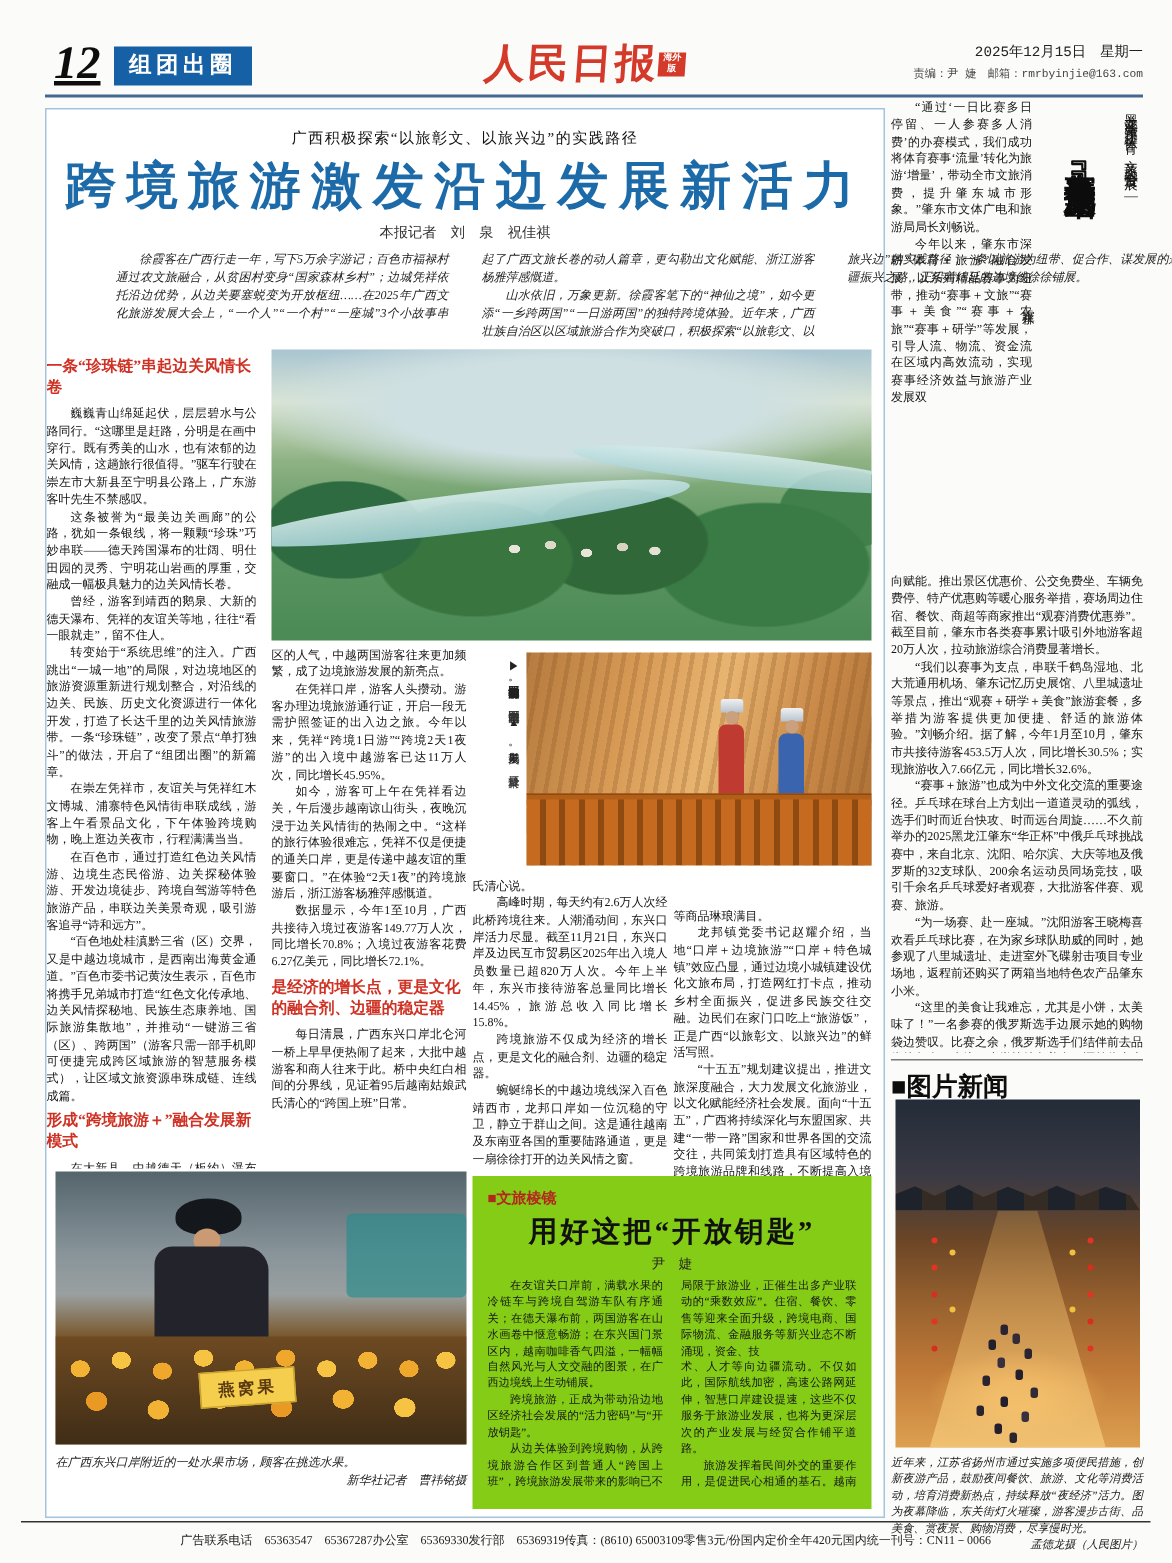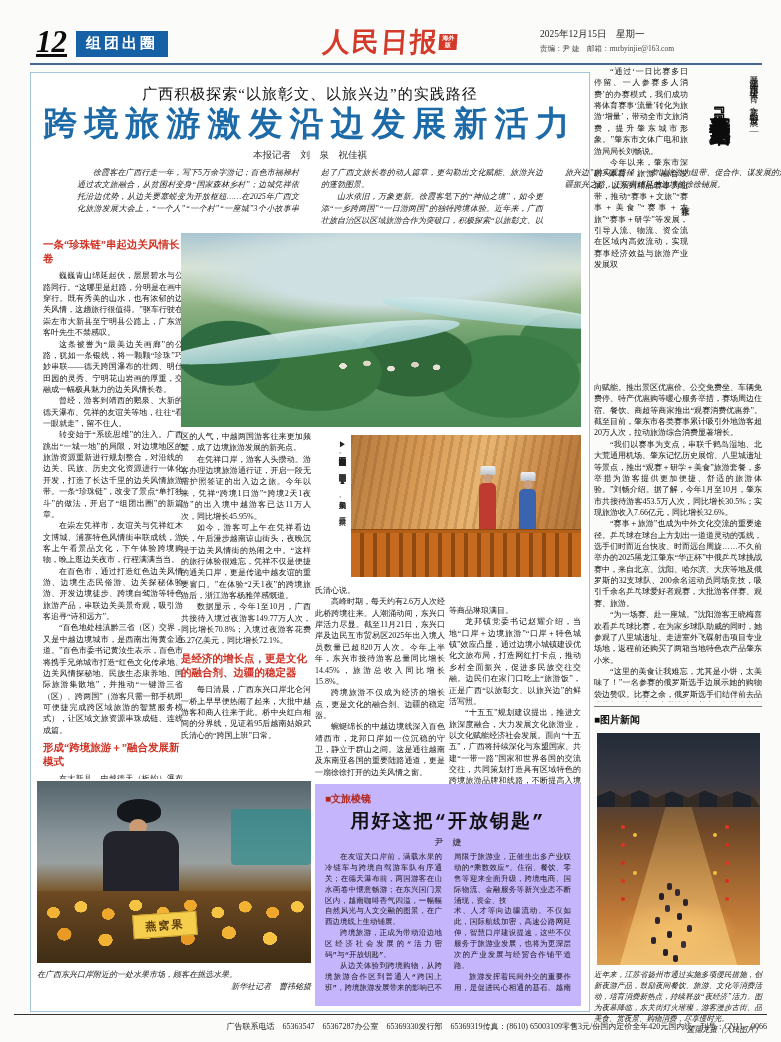--- a/index.html
+++ b/index.html
@@ -3,36 +3,36 @@
 <meta charset="utf-8">
 <style>
   html,body{margin:0;padding:0;}
   body{width:781px;height:1042px;position:relative;background:#fbfbf9;font-family:"Liberation Serif",serif;color:#1a1a1a;overflow:hidden;}
   .abs{position:absolute;}
   
   .pagenum{left:36px;top:24px;font-size:31px;font-weight:bold;font-style:italic;color:#0d0d0d;text-decoration:underline;}
   .secbox{left:76px;top:31px;background:#1660a5;color:#fff;font-weight:bold;font-size:15px;letter-spacing:3px;padding:3px 10px 4px;}
   .masthead{left:290px;top:24px;width:200px;text-align:center;color:#d43a2a;font-size:27px;font-weight:bold;transform:skewX(-4deg);letter-spacing:2px;}
   .mast-ed{display:inline-block;background:#d43a2a;color:#fff;font-size:6px;font-weight:bold;width:16px;line-height:7px;vertical-align:4px;transform:none;padding:1px;letter-spacing:0;}
-  .dateblock{left:540px;top:28px;width:222px;}
+  .dateblock{left:540px;top:28px;width:222px;text-align:right;font-family:Liberation Mono, monospace;}
   .dateline{font-size:9.5px;color:#222;}
   .edline{font-size:7.5px;color:#444;margin-top:3px;}
   .hdr-rule{left:30px;top:63px;width:732px;border-top:2px solid #44688f;}
   
   .mainbox{left:30px;top:72px;width:558px;height:938px;border:1px solid #a3c4dd;background:#fff;}
-  .kicker{left:0;top:12px;width:100%;text-align:center;font-size:15px;color:#111;letter-spacing:1px;}
+  .kicker{left:0;top:12px;width:100%;text-align:center;font-size:10px;color:#111;letter-spacing:1px;}
   .headline{left:0;top:28px;width:100%;text-align:center;font-size:34px;font-weight:bold;color:#1d6aa8;letter-spacing:7px;}
   .byline{left:0;top:76px;width:100%;text-align:center;font-size:9.5px;color:#333;}
   .intro{left:46px;top:94px;width:466px;height:64px;column-count:2;column-gap:22px;font-size:8px;line-height:1.5;font-style:italic;text-align:justify;color:#222;}
   .intro p{margin:0;text-indent:2em;}
   .col{font-size:8px;line-height:1.42;text-align:justify;color:#141414;overflow:hidden;}
   .col p{margin:0;text-indent:2em;}
   .col p.noind{text-indent:0;}
   .subhead{color:#cf3224;font-weight:bold;font-size:10.5px;line-height:1.35;text-align:left;text-indent:0 !important;margin:5px 0 4px !important;}
-  .c1{left:12px;top:160px;width:140px;height:546px;}
+  .c1{left:0;top:160px;width:140px;height:546px;}
   .c2{left:150px;top:358px;width:130px;height:344px;}
   .c3{left:284px;top:512px;width:130px;height:194px;}
   .c4{left:418px;top:512px;width:132px;height:194px;margin-top:20px;}
   
   .bigphoto{left:150px;top:160px;width:400px;height:194px;overflow:hidden;
     background:
       radial-gradient(90px 55px at 12% 62%, #2f6b40 58%, rgba(0,0,0,0) 60%),
       radial-gradient(110px 65px at 34% 72%, #38753f 58%, rgba(0,0,0,0) 60%),
       radial-gradient(100px 60px at 58% 66%, #30683a 58%, rgba(0,0,0,0) 60%),
       radial-gradient(120px 70px at 82% 74%, #3a7a45 58%, rgba(0,0,0,0) 60%),
@@ -89,74 +89,74 @@
       radial-gradient(10px 9px at 40% 58%, #f6c343 70%, rgba(0,0,0,0) 72%),
       radial-gradient(10px 9px at 55% 66%, #e89a25 70%, rgba(0,0,0,0) 72%),
       radial-gradient(10px 9px at 70% 58%, #f2b233 70%, rgba(0,0,0,0) 72%),
       radial-gradient(10px 9px at 85% 66%, #f6c343 70%, rgba(0,0,0,0) 72%),
       linear-gradient(180deg,#6e4a22 0%,#3f2d16 100%);}
   .mk-sign{position:absolute;left:96px;bottom:26px;width:62px;height:22px;background:#f6ce4e;border:1px solid #caa22e;transform:rotate(-4deg);
     display:flex;align-items:center;justify-content:center;font-size:11px;font-weight:bold;color:#5a3a10;letter-spacing:2px;}
   .mk-caption{left:6px;top:896px;width:274px;font-size:8px;font-style:italic;line-height:1.45;text-align:justify;color:#222;}
   .mk-credit{text-align:right;font-style:italic;}
   
-  .prism{left:284px;top:711px;width:266px;height:222px;background:#c4b5fd;font-family:Liberation Mono, monospace;}
+  .prism{left:284px;top:711px;width:266px;height:222px;background:#84cc16;}
   .prism-label{position:absolute;left:10px;top:8px;font-size:10px;font-weight:bold;color:#b3271d;}
   .prism-title{position:absolute;left:0;top:24px;width:100%;text-align:center;font-size:19px;font-weight:bold;color:#111;letter-spacing:2px;}
   .prism-author{position:absolute;left:0;top:52px;width:100%;text-align:center;font-size:9px;color:#222;}
   .prism-body{position:absolute;left:10px;top:68px;width:246px;height:146px;column-count:2;column-gap:12px;font-size:7.5px;line-height:1.45;text-align:justify;color:#161616;overflow:hidden;}
   .prism-body p{margin:0;text-indent:2em;}
   .prism-body p.noind{text-indent:0;}
   
   .rnarrow{left:594px;top:66px;width:94px;height:314px;}
   .rfull{left:594px;top:382px;width:168px;height:320px;}
   .rauthor{left:680px;top:200px;height:60px;writing-mode:vertical-rl;text-orientation:upright;font-size:8.5px;color:#222;}
   .rheadline{left:700px;top:98px;height:330px;width:36px;writing-mode:vertical-rl;text-orientation:upright;font-size:21px;font-weight:bold;color:#0d0d0d;line-height:1.55;letter-spacing:1px;}
   .rkicker{left:742px;top:68px;height:300px;width:18px;writing-mode:vertical-rl;text-orientation:upright;font-size:9px;color:#111;letter-spacing:2px;}
   .rdivider{left:594px;top:706px;width:168px;border-top:1px solid #777;}
-  .pn-label{left:594px;top:713px;font-size:10px;font-weight:bold;color:#0d0d0d;}
+  .pn-label{left:594px;top:713px;font-size:17px;font-weight:bold;color:#0d0d0d;}
   
   .pnphoto{left:597px;top:733px;width:163px;height:232px;overflow:hidden;
     background:
       radial-gradient(80px 40px at 50% 85%, rgba(255,190,90,.55) 20%, rgba(0,0,0,0) 75%),
       linear-gradient(180deg,#232c38 0%,#3a3a44 22%,#6a4526 40%,#96602e 58%,#c07a38 78%,#dda050 100%);}
   .pn-roofs{position:absolute;left:0;top:56px;width:100%;height:18px;
     background:repeating-linear-gradient(90deg,#1d222b 0 18px,#342c24 18px 34px);clip-path:polygon(0 100%,0 40%,8% 10%,16% 45%,26% 5%,36% 50%,46% 12%,56% 48%,66% 8%,76% 46%,86% 12%,96% 44%,100% 100%);}
   .pn-street{position:absolute;left:0;top:74px;width:100%;height:158px;
     background:linear-gradient(180deg,rgba(240,180,90,.25),rgba(250,210,130,.65));clip-path:polygon(42% 0,58% 0,86% 100%,14% 100%);}
   .pn-lanterns{position:absolute;left:24px;top:92px;width:4px;height:4px;border-radius:50%;background:#e23323;
     box-shadow:0 18px 0 #e23323,0 36px 0 #d82e1f,0 54px 0 #e23323,0 72px 0 #d82e1f,104px 0 0 #e23323,104px 18px 0 #d82e1f,104px 36px 0 #e23323,104px 54px 0 #d82e1f,104px 72px 0 #e23323,12px 8px 0 #f0c040,92px 8px 0 #f0c040,12px 46px 0 #f0c040,92px 46px 0 #f0c040;}
   .pn-crowd{position:absolute;left:70px;top:150px;width:5px;height:7px;border-radius:2px;background:#2a2430;
     box-shadow:8px 6px 0 #332a38,-8px 10px 0 #241f2c,16px 16px 0 #2a2430,-2px 22px 0 #38303f,10px 30px 0 #241f2c,-12px 34px 0 #2a2430,20px 42px 0 #332a38,0 48px 0 #241f2c,-16px 54px 0 #2a2430,14px 58px 0 #38303f,-4px 66px 0 #241f2c,6px 72px 0 #2a2430;}
   .pn-caption{left:594px;top:970px;width:168px;font-size:7.5px;font-style:italic;line-height:1.45;text-align:justify;color:#191919;}
   .pn-credit{text-align:right;font-style:italic;margin-top:1px;}
   
   .ft-rule{left:14px;top:1014px;width:753px;border-top:1px solid #333;}
-  .footer{left:14px;top:1021px;width:753px;display:flex;justify-content:flex-end;font-size:8px;color:#222;}
+  .footer{left:14px;top:1021px;width:753px;display:flex;justify-content:center;font-size:8px;color:#222;}
 </style>
 </head>
 <body>
 
 <div class="abs pagenum">12</div>
 <div class="abs secbox">组团出圈</div>
 <div class="abs masthead">
   <span>人民日报</span><span class="mast-ed">海外版</span>
 </div>
 <div class="abs dateblock">
   <div class="dateline">2025年12月15日　星期一</div>
   <div class="edline">责编：尹 婕　邮箱：rmrbyinjie@163.com</div>
 </div>
 <div class="abs hdr-rule"></div>
 
 <div class="abs mainbox">
   <div class="abs kicker">广西积极探索“以旅彰文、以旅兴边”的实践路径</div>
   <div class="abs headline">跨境旅游激发沿边发展新活力</div>
   <div class="abs byline">本报记者　刘　泉　祝佳祺</div>
   <div class="abs intro">
-    <p>徐霞客在广西行走一年，写下5万余字游记；百色市福禄村通过农文旅融合，从贫困村变身“国家森林乡村”；边城凭祥依托沿边优势，从边关要塞蜕变为开放枢纽……在2025年广西文化旅游发展大会上，“一个人”“一个村”“一座城”3个小故事串起了广西文旅长卷的动人篇章，更勾勒出文化赋能、旅游兴边的蓬勃图景。</p>
+    <p>徐霞客在广西行走一年，写下5万余字游记；百色市福禄村通过农文旅融合，从贫困村变身“国家森林乡村”；边城凭祥依托沿边优势，从边关要塞蜕变为开放枢纽……在2025年广西文化旅游发展大会上，“一个人”“一个村”“一座城”3个小故事串起了广西文旅长卷的动人篇章，更勾勒出文化赋能、浙江游客杨雅萍感慨道。</p>
     <p>山水依旧，万象更新。徐霞客笔下的“神仙之境”，如今更添“一乡跨两国”“一日游两国”的独特跨境体验。近年来，广西壮族自治区以区域旅游合作为突破口，积极探索“以旅彰文、以旅兴边”的实践路径，一条以旅游为纽带、促合作、谋发展的边疆振兴之路，正沿着绵延的边境线徐徐铺展。</p>
   </div>
 
   <div class="abs col c1">
     <p class="subhead">一条“珍珠链”串起边关风情长卷</p>
     <p>巍巍青山绵延起伏，层层碧水与公路同行。“这哪里是赶路，分明是在画中穿行。既有秀美的山水，也有浓郁的边关风情，这趟旅行很值得。”驱车行驶在崇左市大新县至宁明县公路上，广东游客叶先生不禁感叹。</p>
     <p>这条被誉为“最美边关画廊”的公路，犹如一条银线，将一颗颗“珍珠”巧妙串联——德天跨国瀑布的壮阔、明仕田园的灵秀、宁明花山岩画的厚重，交融成一幅极具魅力的边关风情长卷。</p>
     <p>曾经，游客到靖西的鹅泉、大新的德天瀑布、凭祥的友谊关等地，往往“看一眼就走”，留不住人。</p>
     <p>转变始于“系统思维”的注入。广西跳出“一城一地”的局限，对边境地区的旅游资源重新进行规划整合，对沿线的边关、民族、历史文化资源进行一体化开发，打造了长达千里的边关风情旅游带。一条“珍珠链”，改变了景点“单打独斗”的做法，开启了“组团出圈”的新篇章。</p>
     <p>在崇左凭祥市，友谊关与凭祥红木文博城、浦寨特色风情街串联成线，游客上午看景品文化，下午体验跨境购物，晚上逛边关夜市，行程满满当当。</p>

